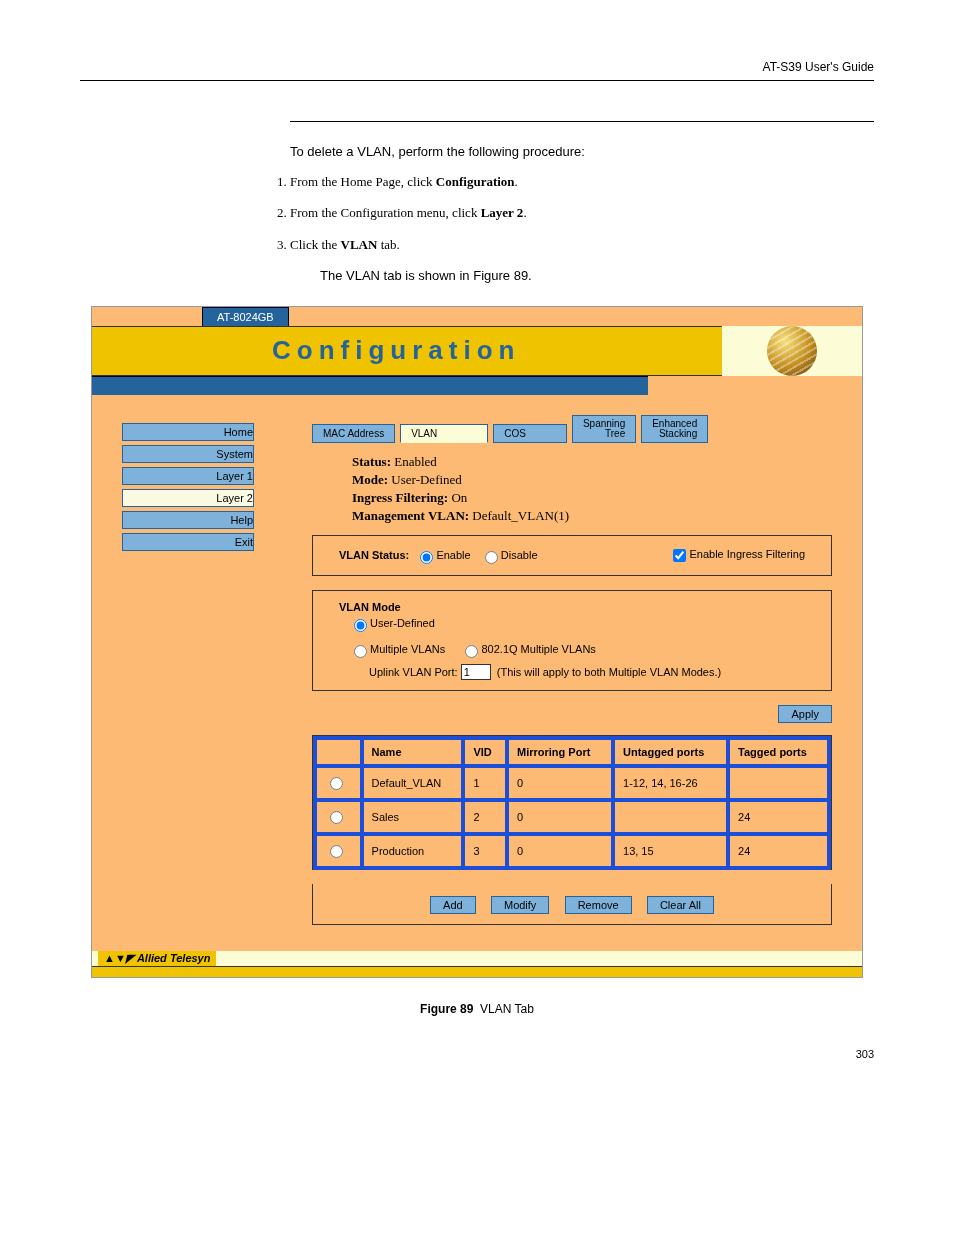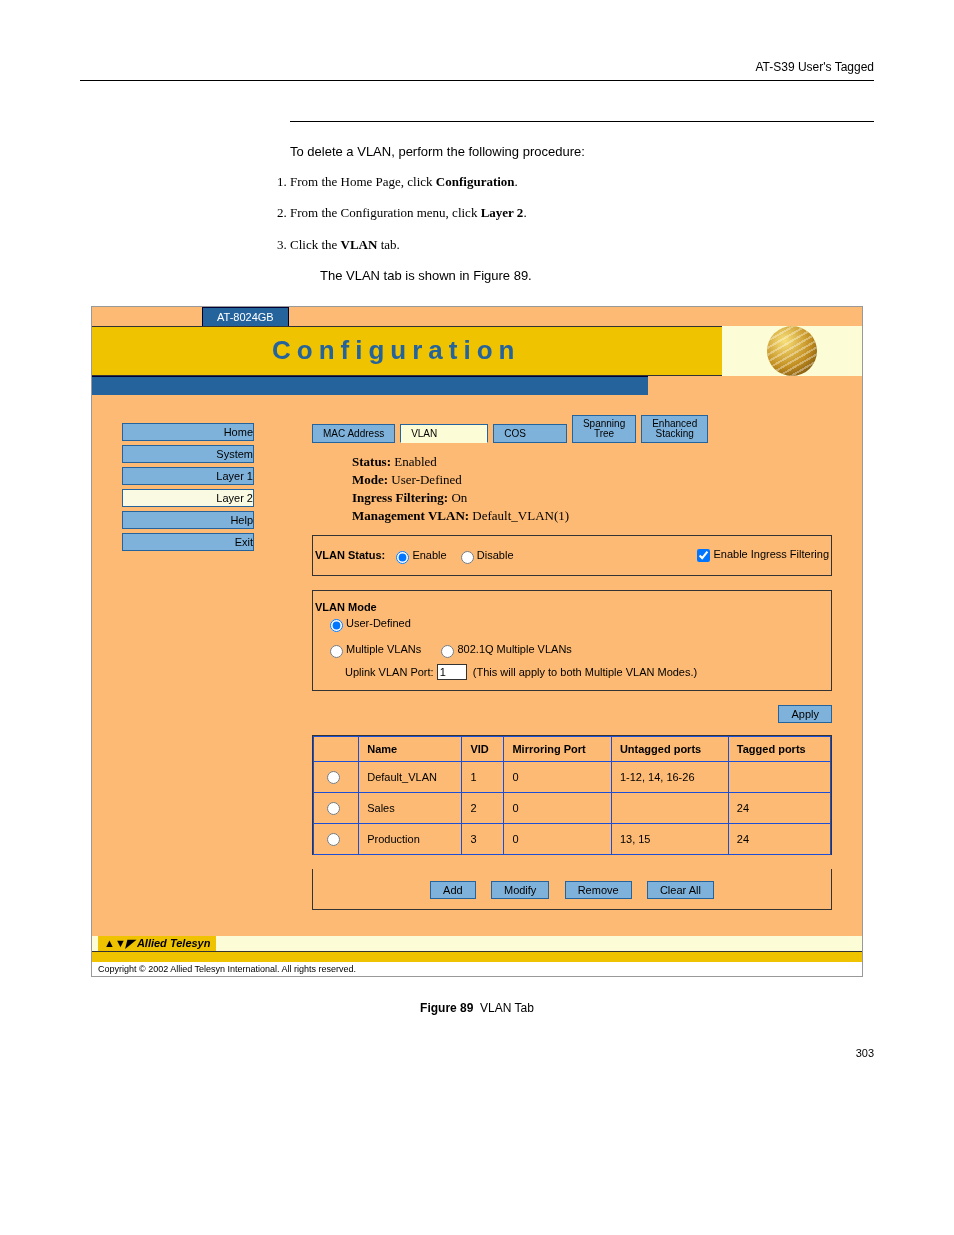--- a/index.html
+++ b/index.html
@@ -145,40 +145,40 @@
   .tabs {
     display: flex;
     gap: 5px;
     align-items: flex-end;
   }
   .tab {
     background: #7FB2DB;
     border: 1px solid #25639C;
     font-size: 10px;
     padding: 3px 10px;
-    text-align: center;
+    text-align: right;
     cursor: pointer;
   }
   .tab.active {
     background: #FCFCD6;
     border-bottom: 1px solid #FCFCD6;
   }
   .tab.sm { line-height: 1; }
   .info-block {
     margin: 10px 0 10px 20px;
     font-family: 'Times New Roman', serif;
     font-size: 13px;
     line-height: 1.4;
   }
   .info-block .lbl {
     font-weight: bold;
   }
   .panel {
     border: 1px solid #333;
-    padding: 10px 2px;
+    padding: 10px 26px;
     margin-bottom: 14px;
     font-size: 11px;
   }
   .panel-row {
     display: flex;
     align-items: center;
     justify-content: space-between;
   }
   .bold { font-weight: bold; }
   .radio, .check { vertical-align: middle; margin-right: 3px; }
@@ -190,21 +190,21 @@
     font-size: 11px;
     cursor: pointer;
     color: #000;
   }
   table.vlan-tbl {
     width: 100%;
     border-collapse: collapse;
     font-size: 11px;
   }
   .vlan-tbl th, .vlan-tbl td {
-    border: 1px solid #1d4ed8;
+    border: 4px solid #1d4ed8;
     padding: 6px 8px;
     text-align: left;
   }
   .vlan-tbl th { font-weight: bold; }
   .tbl-actions {
     text-align: center;
     margin: 14px 0 6px;
     padding-bottom: 10px;
     border: 1px solid #333;
     border-top: none;
@@ -251,21 +251,21 @@
   .page-num {
     text-align: right;
     font-size: 11px;
     margin-top: 30px;
   }
 </style>
 </head>
 <body>
 
 <div class="page">
-  <div class="top-header">AT-S39 User's Tagged</div>
+  <div class="top-header">AT-S39 User's Guide</div>
   <div class="rule"></div>
 
   <div class="section-rule"></div>
 
   <div class="body-text">To delete a VLAN, perform the following procedure:</div>
 
   <div class="body-text">
     <ol>
       <li>From the Home Page, click <b>Configuration</b>.</li>
       <li>From the Configuration menu, click <b>Layer 2</b>.</li>
@@ -401,21 +401,20 @@
           &nbsp;&nbsp;&nbsp;
           <button class="btn">Clear All</button>
         </div>
       </div>
     </div>
 
     <div class="brand">
       <span class="brand-inner">▲▼◤ <span>Allied Telesyn</span></span>
     </div>
     <div class="footer-bar"></div>
-    <div class="copyright">Copyright © 2002 Allied Telesyn International. All rights reserved.</div>
   </div>
 
   <div class="fig-caption">
     <b>Figure 89</b>&nbsp;&nbsp;VLAN Tab
   </div>
 
   <div class="page-num">303</div>
 </div>
 
 </body></html>

